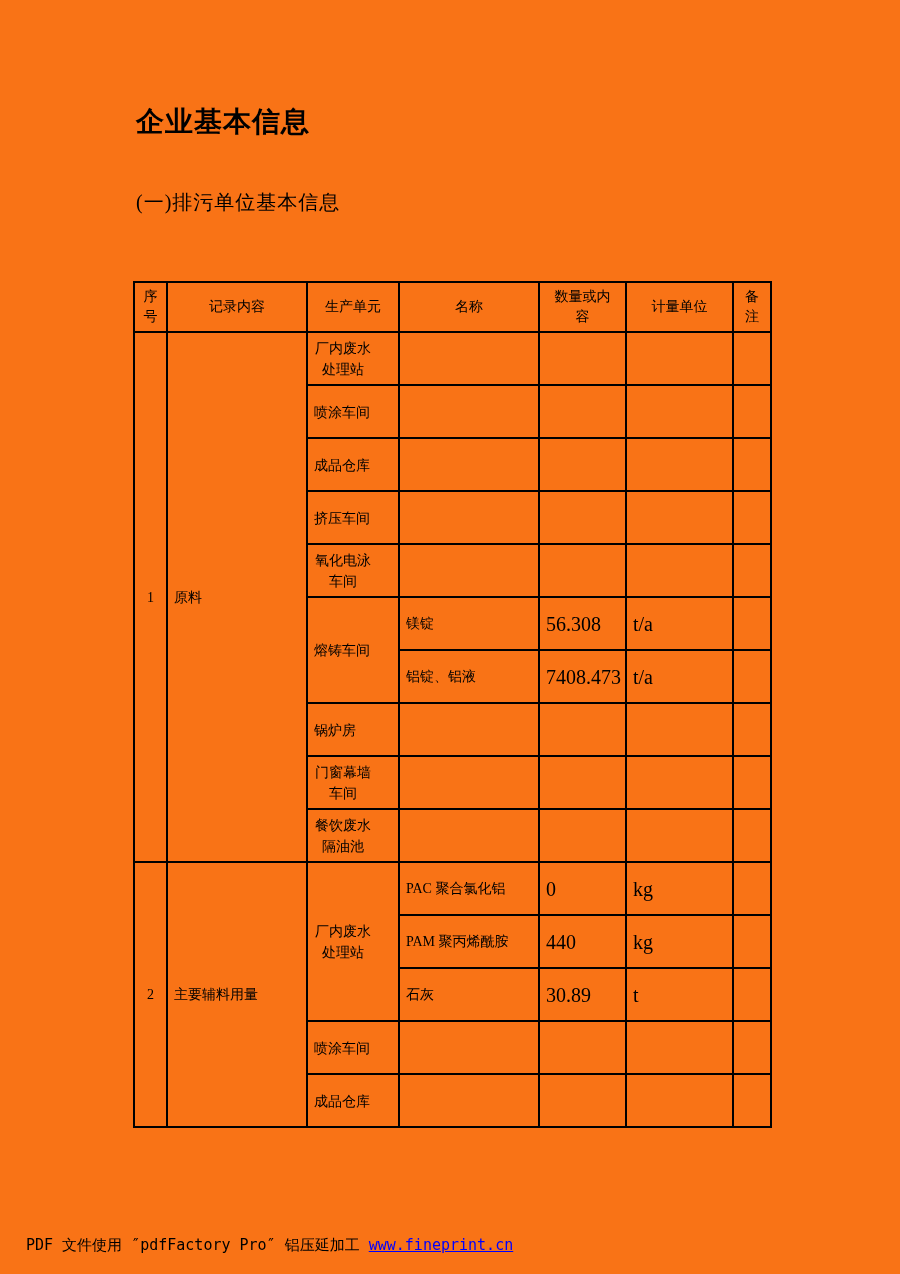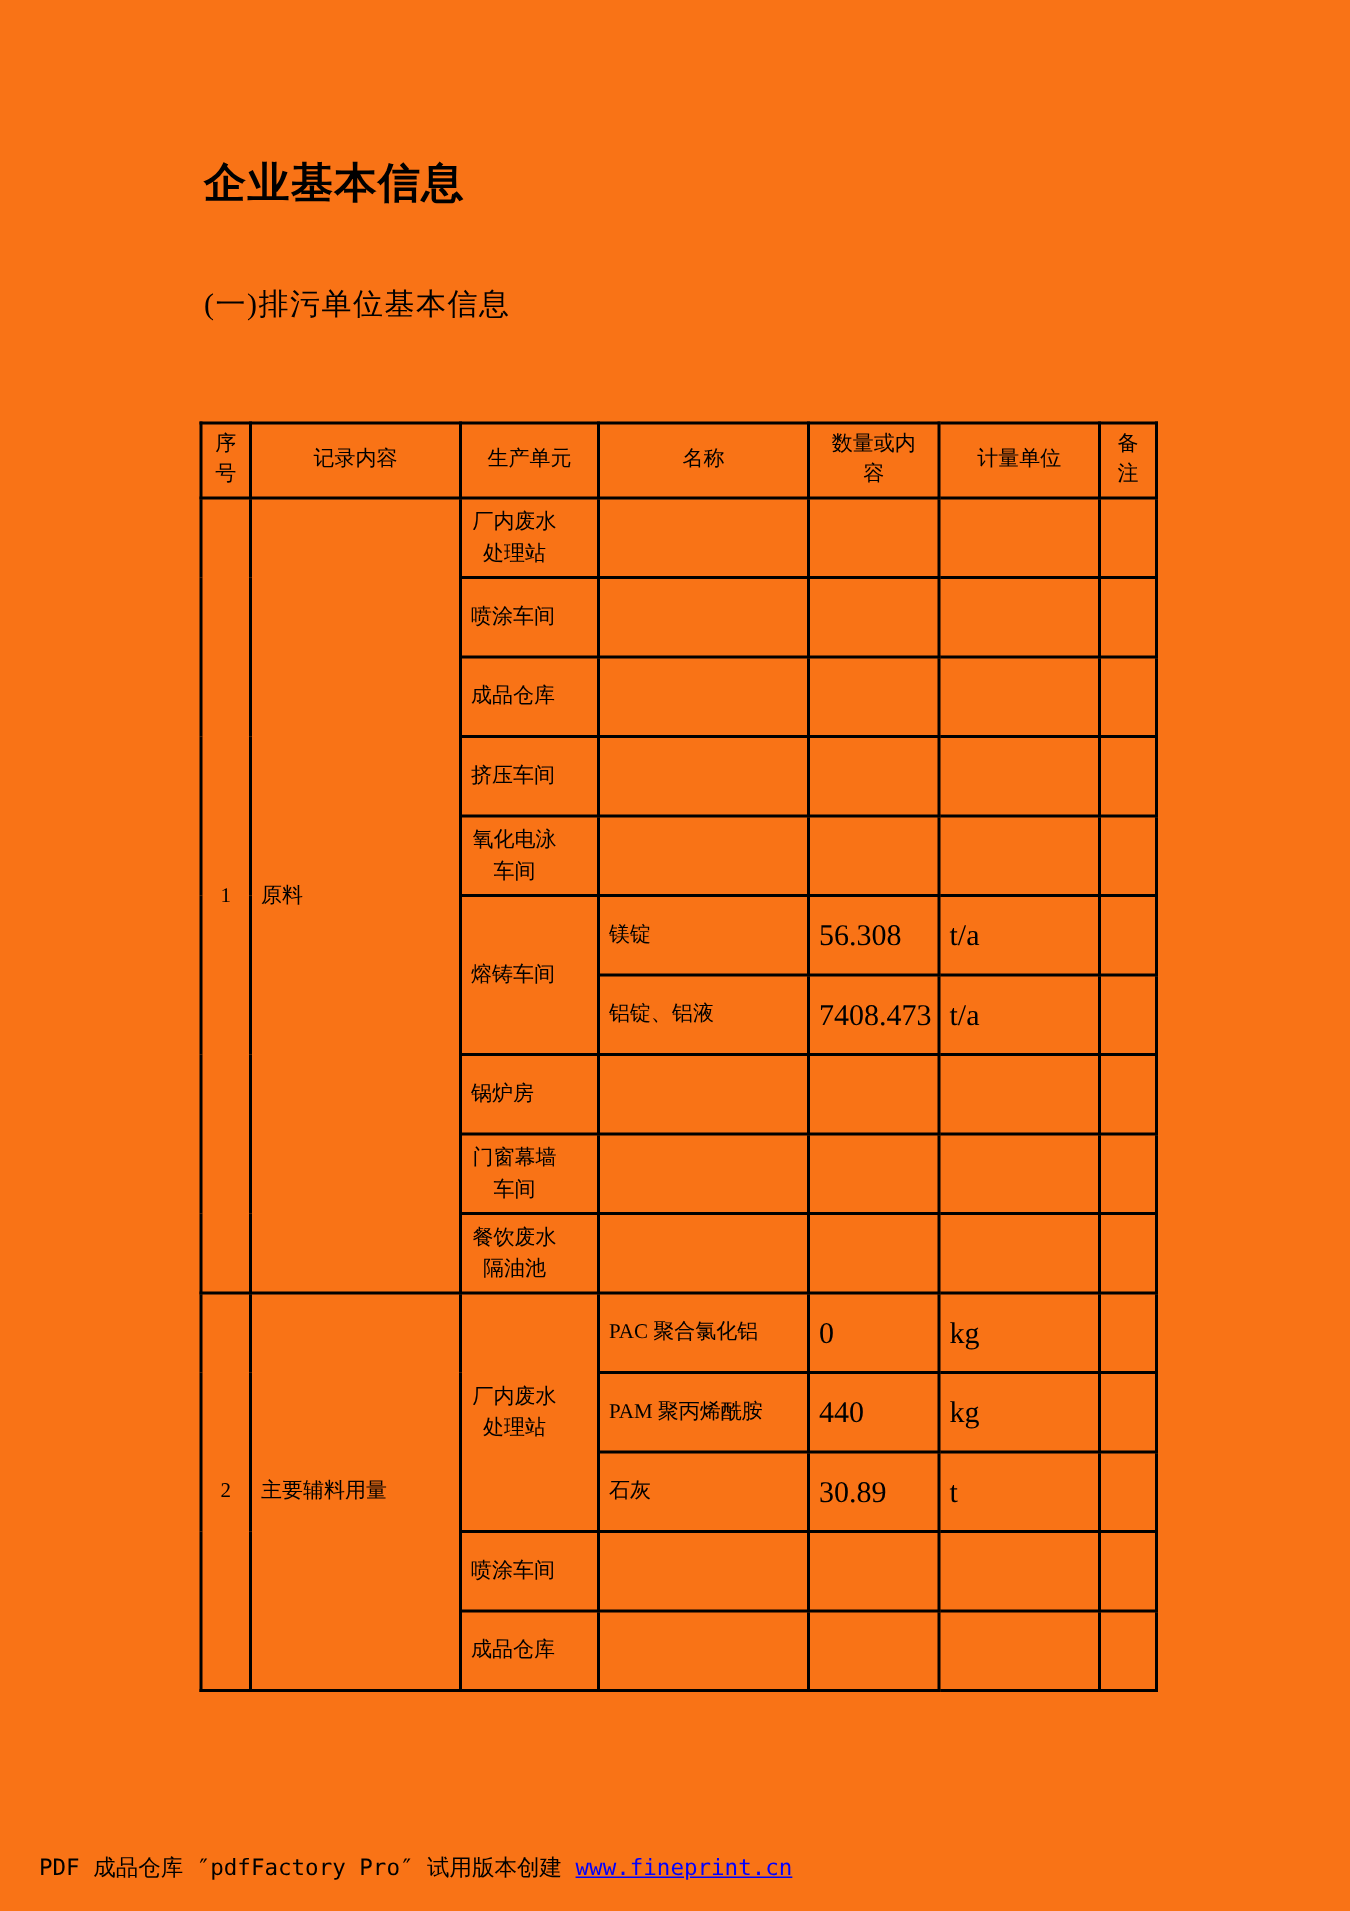--- a/index.html
+++ b/index.html
@@ -221,15 +221,15 @@
       <tr>
         <td class="c-unit"><span class="wrap4">成品仓库</span></td>
         <td class="c-name"></td>
         <td class="c-qty"></td>
         <td class="c-measure"></td>
         <td class="c-note"></td>
       </tr>
     </tbody>
   </table>
 
-  <div class="footer"><span>PDF 成品仓库 ″pdfFactory Pro″ 试用版本创建 </span><a href="#">www.fineprint.cn</a></div>
+  <div class="footer"><span>PDF 文件使用 ″pdfFactory Pro″ 铝压延加工 </span><a href="#">www.fineprint.cn</a></div>
 
 </div>
 
 </body></html>

